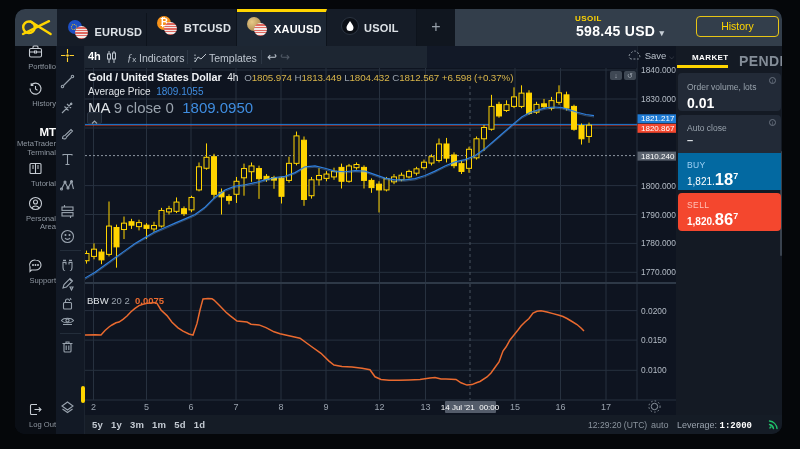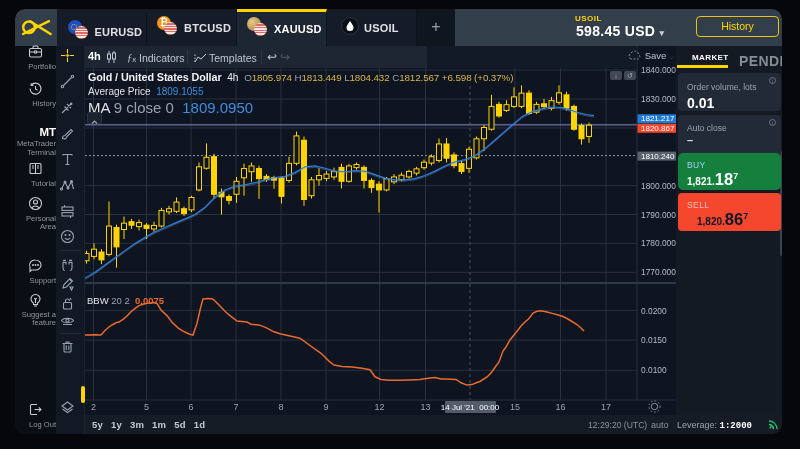--- a/index.html
+++ b/index.html
@@ -104,28 +104,20 @@
       <div class="lbl">Personal<br>Area</div>
     </div>
     <div class="sb-item" style="top:248.5px">
       <svg width="15" height="15" viewBox="0 0 15 15" fill="none" stroke="#c6ccd3" stroke-width="1.1">
         <path d="M7.5 2 a5.5 5 0 0 1 0 10 h-4 l-1.5 1.5 v-4.5 a5.5 5 0 0 1 5.5-7 z"></path>
         <circle cx="5" cy="7" r=".4" fill="#c6ccd3"></circle>
         <circle cx="7.5" cy="7" r=".4" fill="#c6ccd3"></circle>
         <circle cx="10" cy="7" r=".4" fill="#c6ccd3"></circle>
       </svg>
       <div class="lbl">Support</div>
-    </div>
-    <div class="sb-item" style="top:282.5px">
-      <svg width="15" height="15" viewBox="0 0 15 15" fill="none" stroke="#c6ccd3" stroke-width="1.1">
-        <path d="M5.5 11 a4.5 4.5 0 1 1 4 0 v1.5 h-4 z"></path>
-        <line x1="6" y1="14" x2="9" y2="14"></line>
-        <path d="M6.2 6.2 l1.3 1.3 l1.3-1.3 M7.5 7.5 v3.5"></path>
-      </svg>
-      <div class="lbl">Suggest a<br>feature</div>
     </div>
     <div class="sb-item" style="top:392.5px">
       <svg width="15" height="15" viewBox="0 0 15 15" fill="none" stroke="#c6ccd3" stroke-width="1.1">
         <path d="M9 2.5 H3.5 a1 1 0 0 0 -1 1 v8 a1 1 0 0 0 1 1 H9 M6.5 7.5 h6.5 M10.8 5.3 L13 7.5 l-2.2 2.2"></path>
       </svg>
       <div class="lbl">Log Out</div>
     </div>
 
 <div class="abs" style="left:41px;top:37px;width:29px;height:388px;background:#121925;border-right:1px solid #1c2430"></div>
 <div class="dt-ico" style="left:38px;top:39px"><svg width="15" height="15" viewBox="0 0 15 15" fill="none" stroke="#ffd02e" stroke-width="1.1">
@@ -458,27 +450,27 @@
 <div class="card" style="top:64px;height:38px">
  <div class="info">i</div>
  <div class="cardt" style="margin:9px 0 0 9px">Order volume, lots</div>
  <div style="margin:3px 0 0 9px;font-size:14px;font-weight:700;color:#fff">0.01</div>
 </div>
 <div class="card" style="top:106px;height:42px">
  <div class="info">i</div>
  <div class="cardt" style="margin:8px 0 0 9px">Auto close</div>
  <div style="margin:1px 0 0 9px;font-size:11px;font-weight:700;color:#dfe3e7">–</div>
 </div>
-<div class="abs" style="left:663px;top:144px;width:103px;height:37px;background:#15803d;border-radius:5px">
+<div class="abs" style="left:663px;top:144px;width:103px;height:37px;background:#0369a1;border-radius:0">
  <div style="margin:7px 0 0 9px;font-size:8.5px;color:#9fd1f5;letter-spacing:.4px">BUY</div>
- <div style="margin:0 0 0 9px;color:#fff"><span style="font-size:10px;font-weight:700">1,821.</span><span style="font-size:16.5px;font-weight:700">18</span><span style="font-size:9px;font-weight:700;vertical-align:6px">7</span></div>
+ <div style="margin:0 0 0 9px;color:#fff"><span style="font-size:10px;font-weight:400">1,821.</span><span style="font-size:16.5px;font-weight:700">18</span><span style="font-size:9px;font-weight:700;vertical-align:6px">7</span></div>
 </div>
 <div class="abs" style="left:663px;top:184px;width:103px;height:37.5px;background:#f4472e;border-radius:4px">
  <div style="margin:7px 0 0 9px;font-size:8.5px;color:#ffc3b8;letter-spacing:.4px">SELL</div>
- <div style="margin:0 0 0 19px;color:#0f172a"><span style="font-size:10px;font-weight:700">1,820.</span><span style="font-size:16.5px;font-weight:700">86</span><span style="font-size:9px;font-weight:700;vertical-align:6px">7</span></div>
+ <div style="margin:0 0 0 9px;color:#ffffff"><span style="font-size:10px;font-weight:700">1,820.</span><span style="font-size:16.5px;font-weight:700">86</span><span style="font-size:9px;font-weight:700;vertical-align:6px">7</span></div>
 </div>
 
 <div class="abs" style="left:70px;top:406px;width:697px;height:19px;background:#151c26"></div>
 <div class="abs" style="left:73px;top:410px;font-size:9.5px;font-weight:700;color:#c3cad2;letter-spacing:.2px"><span style="margin:0 4px">5y</span><span style="margin:0 4px">1y</span><span style="margin:16px 4px">3m</span><span style="margin:0 4px">1m</span><span style="margin:0 4px">5d</span><span style="margin:0 4px">1d</span></div>
 <div class="abs" style="left:573px;top:411px;font-size:8.6px;color:#8b949e">12:29:20 (UTC)</div>
 <div class="abs" style="left:636px;top:411px;font-size:9px;color:#8b949e">auto</div>
 <div class="abs" style="left:662px;top:411px;font-size:9px;color:#9aa3ae">Leverage: <span style="color:#fff;font-weight:700;font-family:'Liberation Mono',monospace;font-size:9px">1:2000</span></div>
 <svg class="abs" style="left:753px;top:409px" width="12" height="12" viewBox="0 0 12 12">
       <g fill="none" stroke="#21c26b" stroke-width="1.4" stroke-linecap="round">
         <path d="M2 10 A 1 1 0 0 1 3 9"></path>

